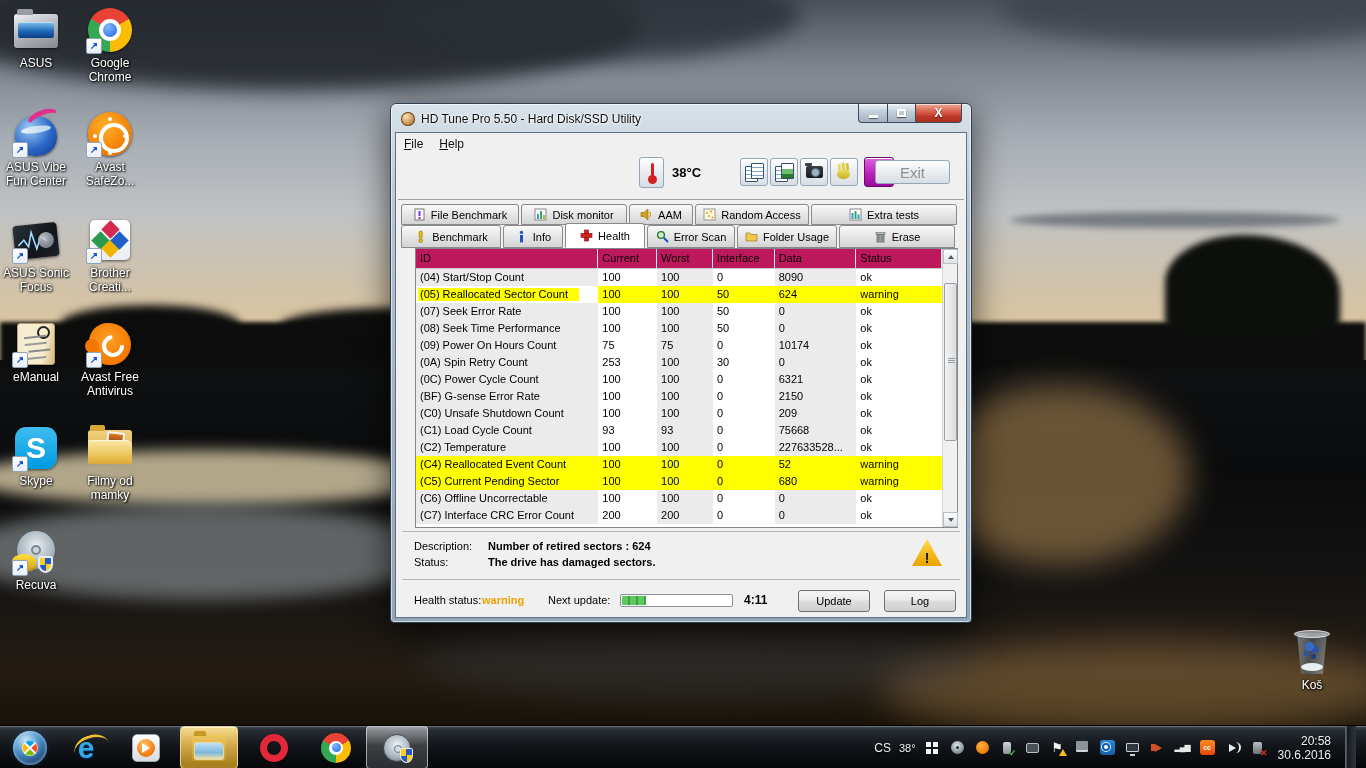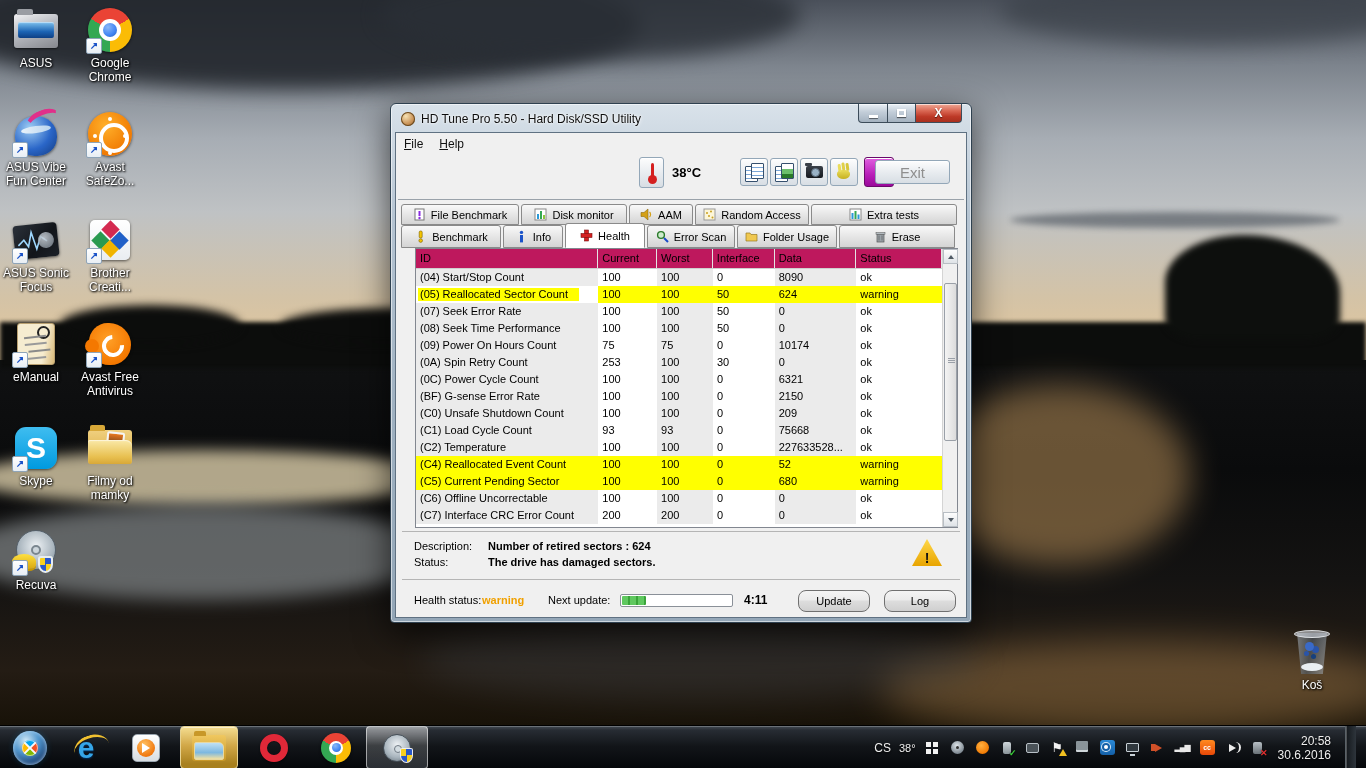--- a/index.html
+++ b/index.html
@@ -219,21 +219,21 @@
     clip-path:polygon(50% 0,100% 100%,0 100%);background:linear-gradient(180deg,#ffd84a,#e8a400);
     display:flex;align-items:flex-end;justify-content:center;font-weight:bold;font-size:14px;color:#111}
 
   .statusbar{position:absolute;left:6px;right:6px;top:452px;height:32px}
   .sb-lab{position:absolute;font-size:11px;color:#000;top:9px}
   .sb-warning{position:absolute;left:80px;top:9px;font-size:11px;font-weight:bold;color:#f0a000}
   .pbar{position:absolute;left:218px;top:9px;width:113px;height:13px;border:1px solid #8a9098;background:#fff;border-radius:2px}
   .pfill{position:absolute;left:1px;top:1px;bottom:1px;border-radius:1px;
     background:repeating-linear-gradient(90deg,#5fc85f 0 6px,#3aa43a 6px 8px)}
   .sb-time{position:absolute;left:342px;top:8px;font-size:12px;font-weight:bold}
-  .wbtn{position:absolute;top:5px;width:72px;height:22px;border:1px solid #707070;border-radius:8px;font-size:11px;
+  .wbtn{position:absolute;top:5px;width:72px;height:22px;border:1px solid #707070;border-radius:3px;font-size:11px;
     background:linear-gradient(180deg,#f4f4f4,#ebebeb 45%,#dddddd 50%,#cfcfcf);display:flex;align-items:center;justify-content:center;cursor:pointer}
 
   
   .taskbar{position:absolute;left:0;top:725px;width:1366px;height:43px;
     background:linear-gradient(180deg,#454c55 0%,#272c33 10%,#121519 48%,#05070a 100%);
     border-top:1px solid #000;box-shadow:inset 0 1px 0 rgba(255,255,255,.22)}
   .tb-item{position:absolute;top:0;height:43px;display:flex;align-items:center;justify-content:center;cursor:pointer}
   .orb{left:8px;width:44px}
   .orb .ball{width:34px;height:34px;border-radius:50%;
     background:radial-gradient(circle at 38% 28%,#cfe8f6,#4e94cc 40%,#16386a 78%,#0a1c36);

